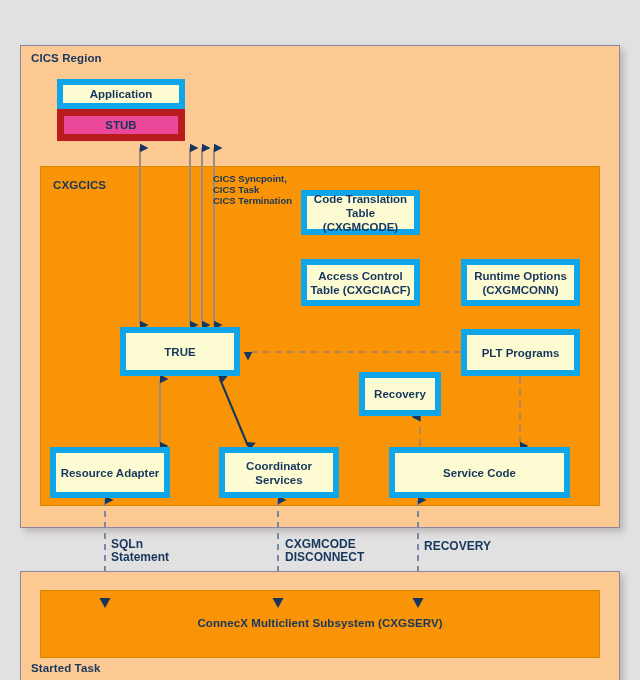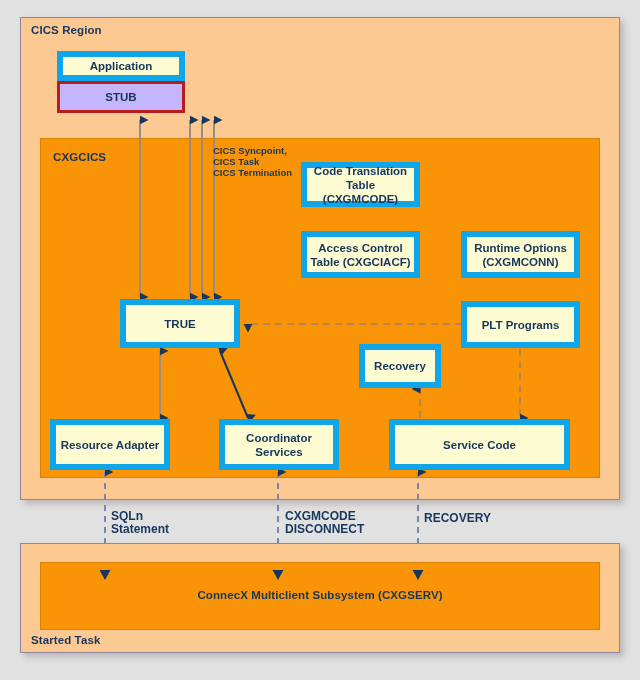--- a/index.html
+++ b/index.html
@@ -8,20 +8,21 @@
     background: #e1e1e1;
     width: 640px;
     height: 680px;
     overflow: hidden;
     font-family: "Liberation Sans", sans-serif;
   }
   #stage {
     position: relative;
     width: 640px;
     height: 577px;
+    margin-top: 28px;
   }
   svg.layer {
     position: absolute;
     left: 0; top: 0;
     width: 640px;
     height: 680px;
     pointer-events: none;
   }
   .panel {
     position: absolute;
@@ -54,22 +55,22 @@
     font-size: 11.5px;
     line-height: 14px;
     display: flex;
     align-items: center;
     justify-content: center;
     text-align: center;
     padding: 2px;
     white-space: pre-line;
   }
   .box.orange {
-    background: #c4b5fd;
-    border: 3px solid #b91c1c;
+    background: #ec4899;
+    border: 7px solid #b91c1c;
   }
   .edge-label {
     position: absolute;
     color: #17365d;
     font-weight: bold;
     font-size: 12px;
     line-height: 12.5px;
     white-space: pre-line;
   }
   .anno {

